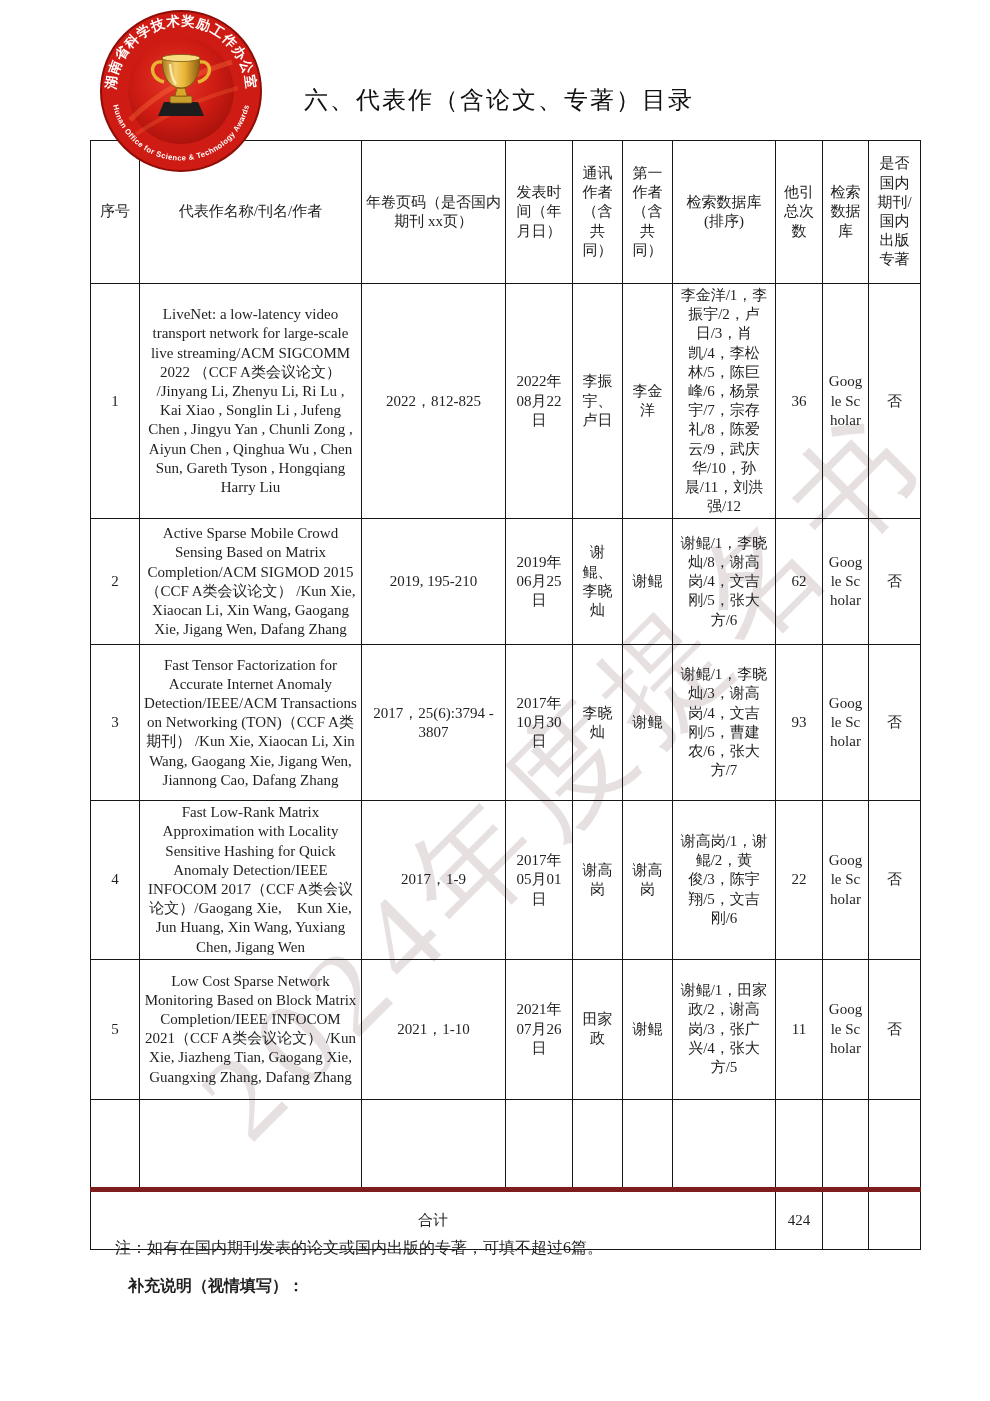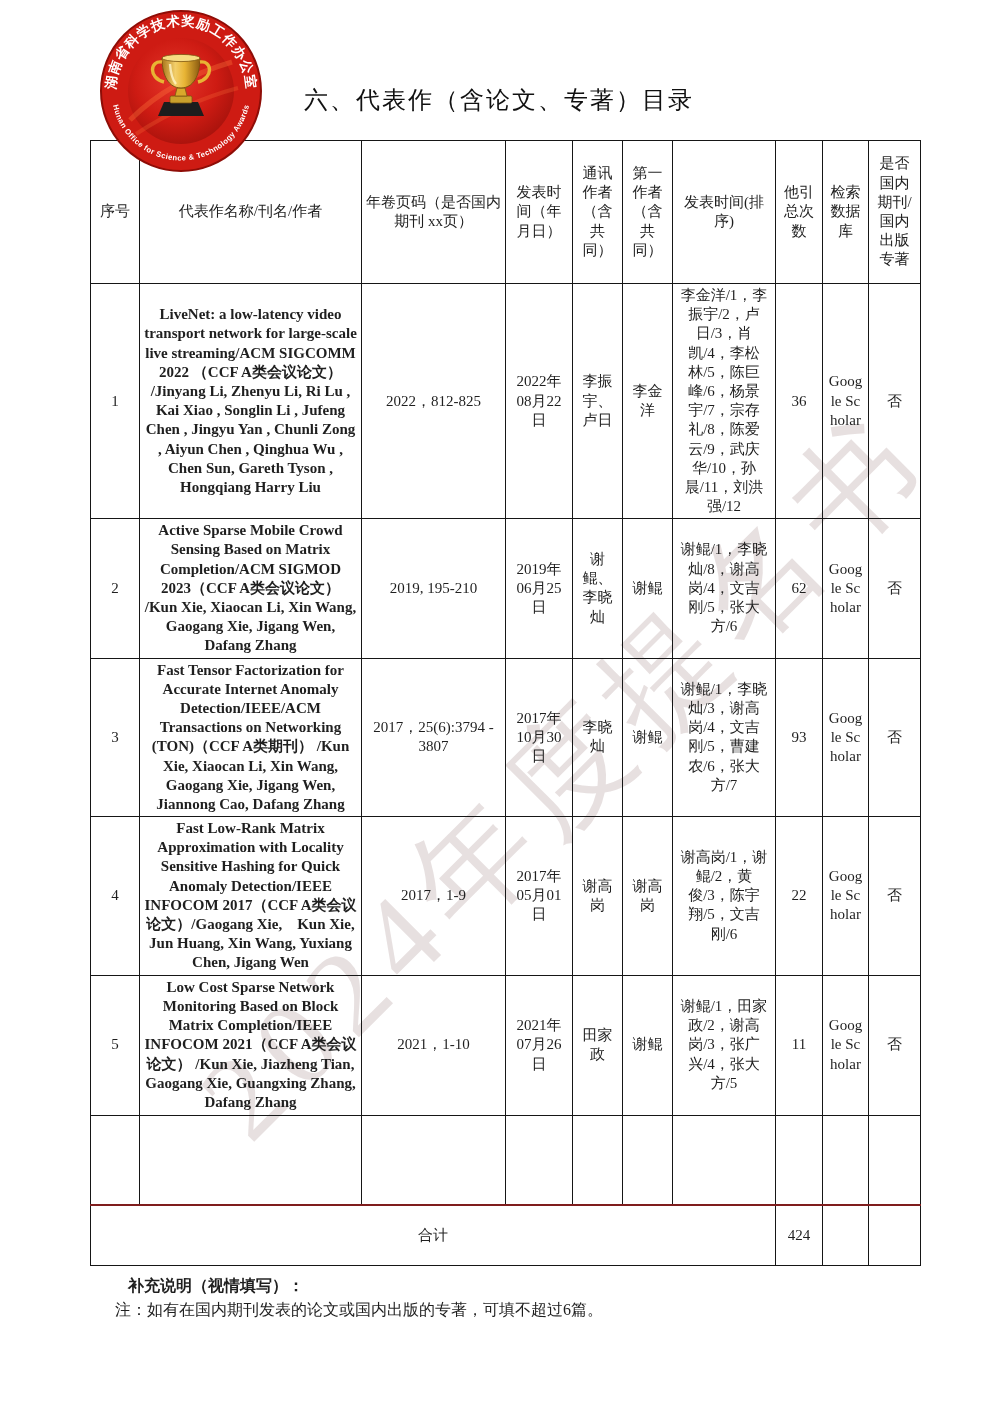--- a/index.html
+++ b/index.html
@@ -29,35 +29,35 @@
     border-collapse:collapse;table-layout:fixed;
   }
   table.doc td{
     border:1px solid #161616;font-size:15px;line-height:1.28;
     padding:2px 4px;vertical-align:middle;overflow:hidden;
     word-wrap:break-word;
   }
   td.th{text-align:center;}
   td.c{text-align:center;}
   td.l{text-align:center;}
-  td.cell-title{padding-left:8px;padding-right:5px;font-weight:bold;}
+  td.cell-title{padding-left:8px;padding-right:5px;}
   td.cell-pages{padding-left:8px;}
   td.cell-date{padding-left:5px;font-family:Liberation Serif, serif;}
   td.cell-db{word-break:break-all;padding:2px 3px 2px 5px;}
   tr.hdr{height:143px;}
   tr.r1{height:222px;}
   tr.r2{height:126px;}
   tr.r3{height:156px;}
   tr.r4{height:155px;}
   tr.r5{height:140px;}
   tr.rEmpty{height:90px;}
   tr.rTotal{height:60px;}
-  tr.rTotal td{border-top:2px solid #7f1d1d;}
-  
-  .note1{position:absolute;left:115px;top:1300px;font-size:16px;z-index:2;}
+  tr.rTotal td{border-top:5px solid #7f1d1d;}
+  
+  .note1{position:absolute;left:115px;top:1238px;font-size:16px;z-index:2;}
   .note2{
     position:absolute;left:128px;top:1276px;font-size:16px;font-weight:bold;z-index:2;
     font-family:"Liberation Sans","DejaVu Sans",sans-serif;
   }
 </style>
 </head>
 <body>
 
 <div class="watermark">2024年度提名书</div>
 
@@ -116,42 +116,42 @@
     <col style="width:52px">
   </colgroup>
   <tbody>
       <tr class="hdr">
     <td class="th">序号</td>
     <td class="th">代表作名称/刊名/作者</td>
     <td class="th">年卷页码（是否国内期刊 xx页）</td>
     <td class="th">发表时间（年月日）</td>
     <td class="th">通讯作者（含共同）</td>
     <td class="th">第一作者（含共同）</td>
-    <td class="th">发表时间(排序)</td>
+    <td class="th">检索数据库(排序)</td>
     <td class="th">他引总次数</td>
     <td class="th">检索数据库</td>
     <td class="th">是否国内期刊/国内出版专著</td>
   </tr>
 
   <tr class="r1">
     <td class="c">1</td>
     <td class="l cell-title">LiveNet: a low-latency video transport network for large-scale live streaming/ACM SIGCOMM 2022 （CCF A类会议论文） /Jinyang Li, Zhenyu Li, Ri Lu , Kai Xiao , Songlin Li , Jufeng Chen , Jingyu Yan , Chunli Zong , Aiyun Chen , Qinghua Wu , Chen Sun, Gareth Tyson , Hongqiang Harry Liu</td>
     <td class="l cell-pages">2022，812-825</td>
     <td class="l cell-date">2022年08月22日</td>
     <td class="l">李振宇、卢日</td>
     <td class="l">李金洋</td>
     <td class="l">李金洋/1，李振宇/2，卢日/3，肖凯/4，李松林/5，陈巨峰/6，杨景宇/7，宗存礼/8，陈爱云/9，武庆华/10，孙晨/11，刘洪强/12</td>
     <td class="c">36</td>
     <td class="l cell-db">Google Scholar</td>
     <td class="c">否</td>
   </tr>
 
   <tr class="r2">
     <td class="c">2</td>
-    <td class="l cell-title">Active Sparse Mobile Crowd Sensing Based on Matrix Completion/ACM SIGMOD 2023（CCF A类会议论文） /Kun Xie, Xiaocan Li, Xin Wang, Gaogang Xie, Jigang Wen, Dafang Zhang</td>
+    <td class="l cell-title">Active Sparse Mobile Crowd Sensing Based on Matrix Completion/ACM SIGMOD 2015（CCF A类会议论文） /Kun Xie, Xiaocan Li, Xin Wang, Gaogang Xie, Jigang Wen, Dafang Zhang</td>
     <td class="l cell-pages">2019, 195-210</td>
     <td class="l cell-date">2019年06月25日</td>
     <td class="l">谢鲲、李晓灿</td>
     <td class="l">谢鲲</td>
     <td class="l">谢鲲/1，李晓灿/8，谢高岗/4，文吉刚/5，张大方/6</td>
     <td class="c">62</td>
     <td class="l cell-db">Google Scholar</td>
     <td class="c">否</td>
   </tr>
 

